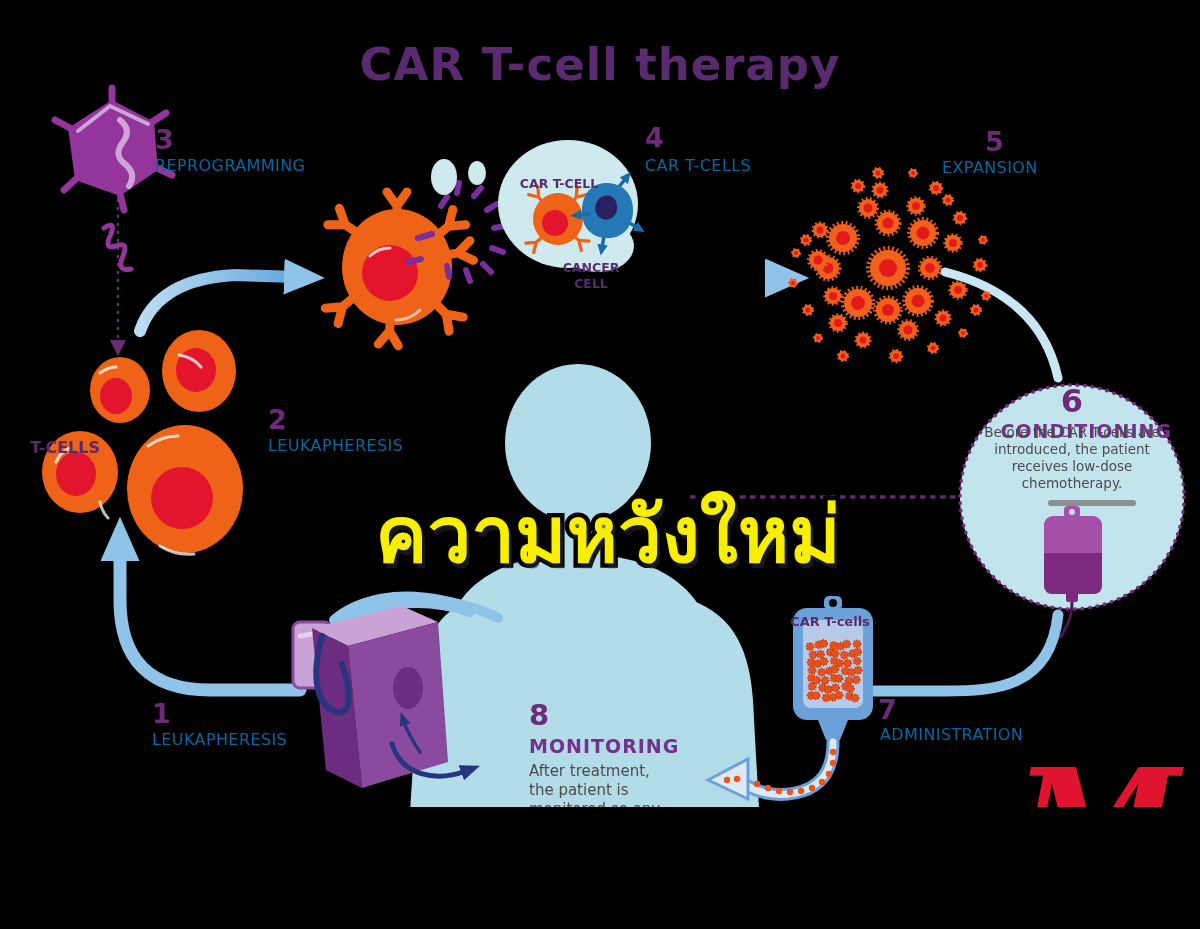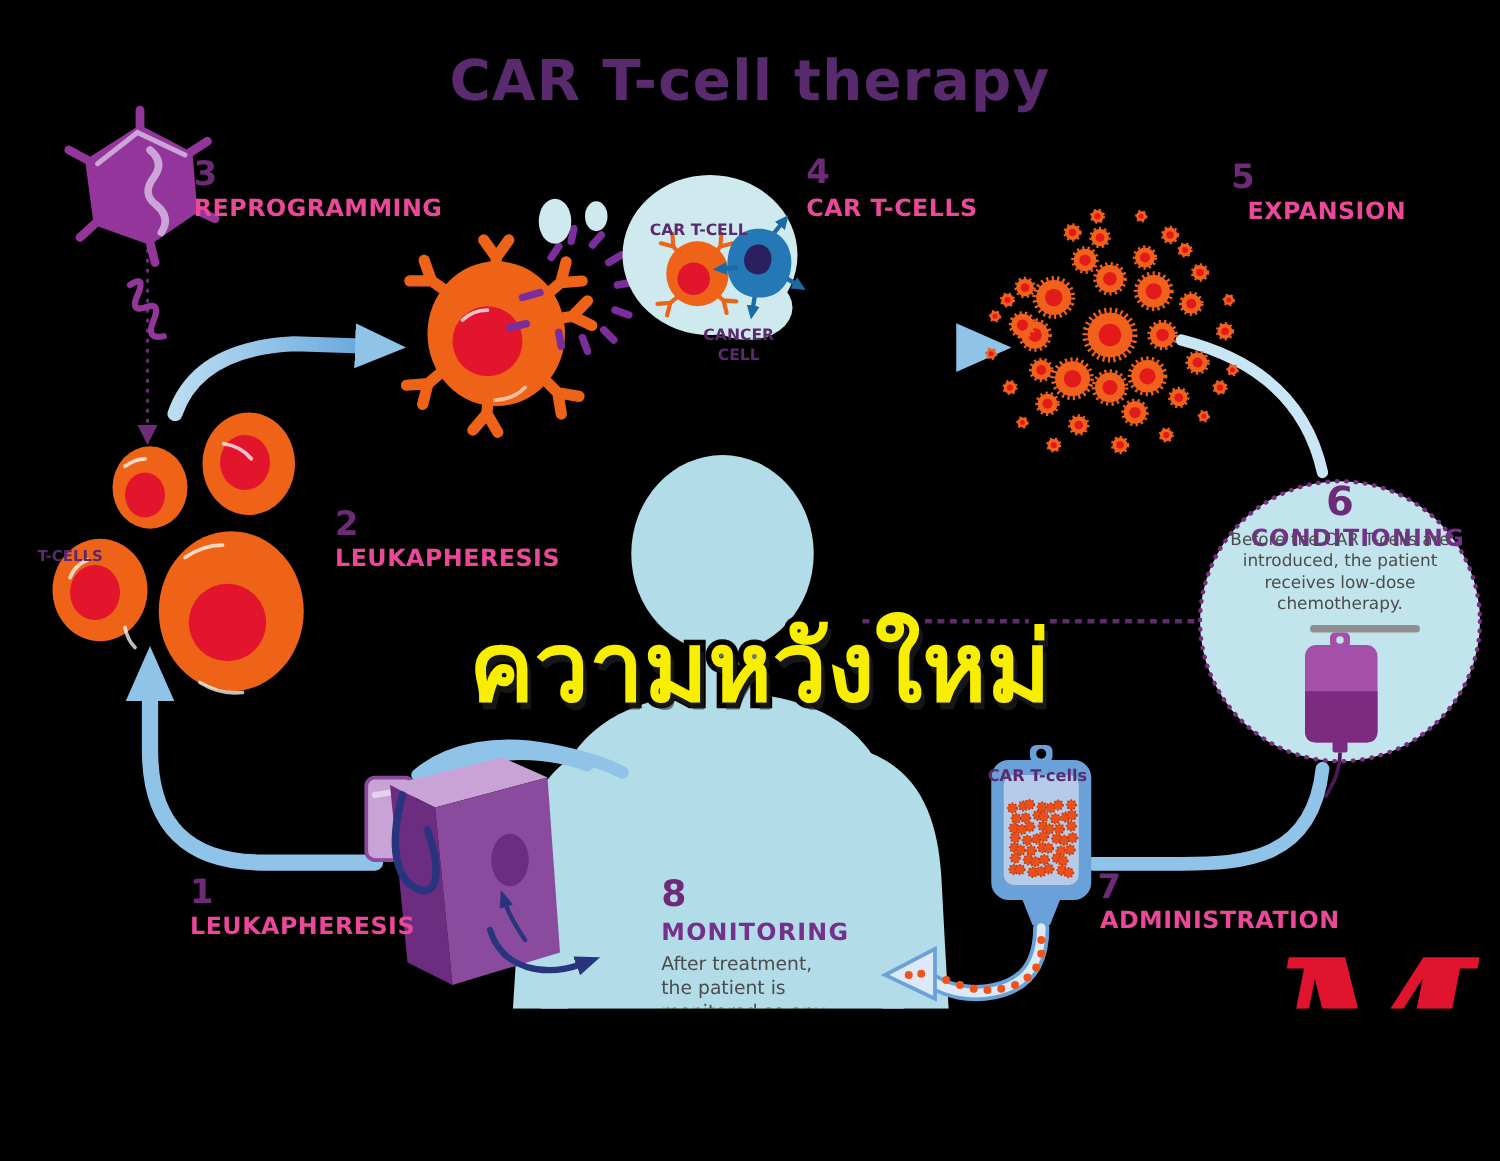--- a/index.html
+++ b/index.html
@@ -2,21 +2,21 @@
 <html><head>
 <meta charset="utf-8">
 <style>
   html,body{margin:0;padding:0;background:#000;}
   .stage{position:relative;width:1200px;height:807px;background:#000;overflow:hidden;
          font-family:"DejaVu Sans","Liberation Sans",sans-serif;padding-left:32px;}
   .abs{position:absolute;}
   .title{left:0;top:38px;width:1200px;text-align:center;color:#5a2a6e;
          font-size:45px;font-weight:bold;letter-spacing:1px;}
   .num{color:#6d2a76;font-weight:bold;font-size:27px;line-height:1;}
-  .lbl{color:#ec4899;font-weight:bold;font-size:19px;letter-spacing:0.4px;line-height:1;}
+  .lbl{color:#0369a1;font-weight:normal;font-size:16px;letter-spacing:0.4px;line-height:1;}
   .biglbl{color:#74308a;font-weight:bold;font-size:19px;letter-spacing:1px;line-height:1;}
   .desc{color:#4c4c4c;font-size:15px;line-height:1.27;}
   .celllbl{color:#5a2a6e;font-weight:bold;font-size:12.5px;line-height:1.25;text-align:center;margin-top:28px;}
   .thai1{left:0;top:487px;width:1216px;text-align:center;font-size:78px;font-weight:bold;
          color:#f8ee00;-webkit-text-stroke:9px #000;paint-order:stroke fill;
          text-shadow:3px 5px 0 rgba(40,40,40,.55);line-height:1.25;}
   .thai2{left:0;top:556px;width:1118px;text-align:center;font-size:86px;font-weight:bold;
          color:#e8211c;-webkit-text-stroke:11px #fff;paint-order:stroke fill;
          text-shadow:0 0 6px rgba(130,130,130,.8);line-height:1.45;}
   .mlogo{left:1014px;top:748px;font-family:"DejaVu Serif","Liberation Serif",serif;
@@ -353,26 +353,26 @@
 
   <div class="abs title">CAR T-cell therapy</div>
 
   <div class="abs num" style="left:155px;top:126px">3</div>
   <div class="abs lbl" style="left:155px;top:158px">REPROGRAMMING</div>
 
   <div class="abs num" style="left:645px;top:124px">4</div>
   <div class="abs lbl" style="left:645px;top:158px">CAR T-CELLS</div>
 
   <div class="abs num" style="left:985px;top:128px">5</div>
-  <div class="abs lbl" style="left:998px;top:160px">EXPANSION</div>
+  <div class="abs lbl" style="left:942px;top:160px">EXPANSION</div>
 
   <div class="abs num" style="left:268px;top:406px">2</div>
   <div class="abs lbl" style="left:268px;top:438px">LEUKAPHERESIS</div>
 
-  <div class="abs celllbl" style="left:30px;top:410px;width:70px;text-align:left;font-size:12px">T-CELLS</div>
+  <div class="abs celllbl" style="left:30px;top:410px;width:70px;text-align:right;font-size:16px">T-CELLS</div>
 
   <div class="abs num" style="left:152px;top:700px">1</div>
   <div class="abs lbl" style="left:152px;top:732px">LEUKAPHERESIS</div>
 
   <div class="abs num" style="left:878px;top:696px">7</div>
   <div class="abs lbl" style="left:880px;top:727px">ADMINISTRATION</div>
 
   <div class="abs num" style="left:529px;top:701px;font-size:29px">8</div>
   <div class="abs biglbl" style="left:529px;top:737px">MONITORING</div>
   <div class="abs desc" style="left:529px;top:762px;width:150px">After treatment, the patient is monitored so any side effects can be managed promptly.</div>

